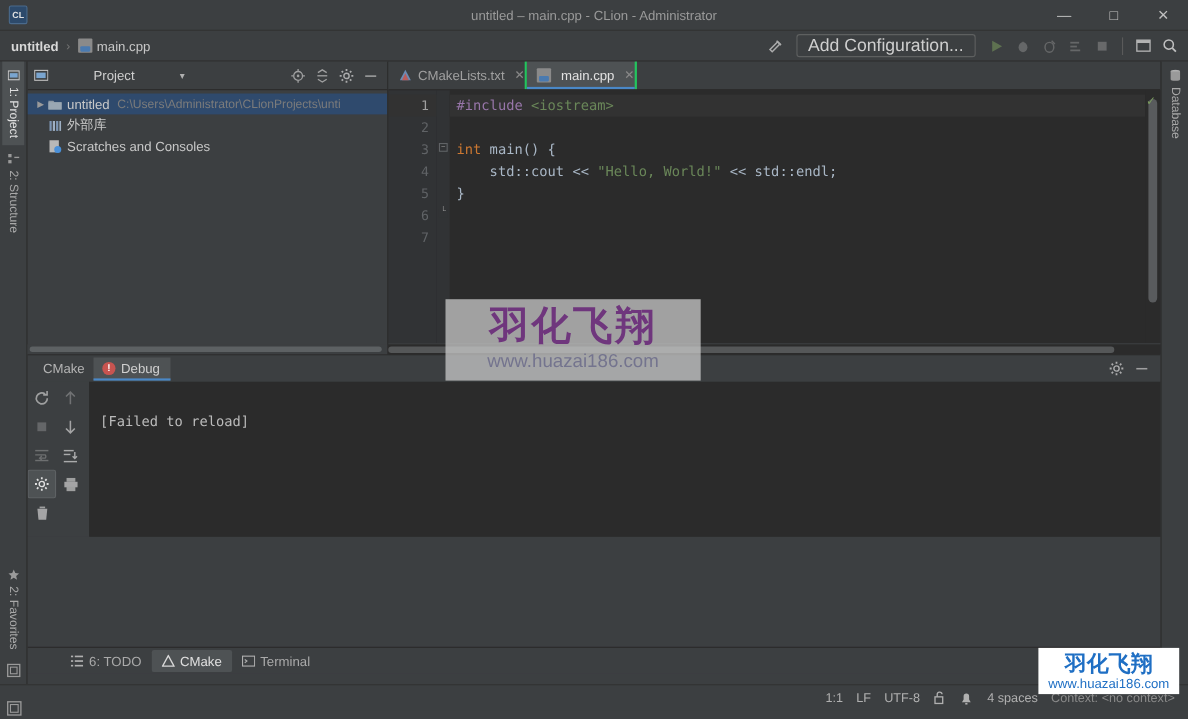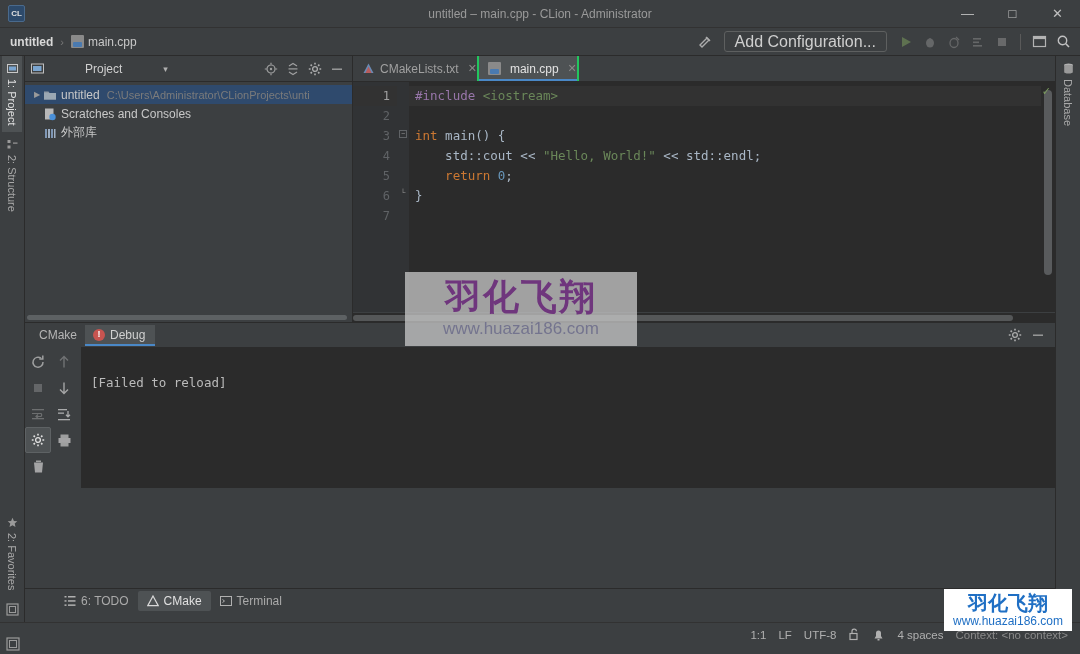--- a/index.html
+++ b/index.html
@@ -470,37 +470,37 @@
                   <path d="M1 5 L13 5 L13 11.5 L1 11.5 Z" fill="#9aa7b3"></path>
                 </svg>
             </span>
             <span>untitled</span>
             <span class="tree-path">C:\Users\Administrator\CLionProjects\unti</span>
           </div>
           <div class="tree-row">
             <span class="arrow"></span>
             <span class="t-ico">
               <svg width="14" height="14" viewBox="0 0 14 14">
-                  <rect x="2" y="1.5" width="8.5" height="11" fill="#b8b8b8"></rect>
-                  <circle cx="9.5" cy="10" r="3.2" fill="#4a90d9"></circle>
-                </svg>
-            </span>
-            <span>Scratches and Consoles</span>
-          </div>
-          <div class="tree-row">
-            <span class="arrow"></span>
-            <span class="t-ico">
-              <svg width="14" height="14" viewBox="0 0 14 14">
                   <rect x="2" y="3" width="2" height="9" fill="#7f97b5"></rect>
                   <rect x="5" y="3" width="2" height="9" fill="#9fb0c4"></rect>
                   <rect x="8" y="3" width="2" height="9" fill="#7f97b5"></rect>
                   <rect x="11" y="3" width="1.5" height="9" fill="#9fb0c4"></rect>
                 </svg>
             </span>
             <span>外部库</span>
+          </div>
+          <div class="tree-row">
+            <span class="arrow"></span>
+            <span class="t-ico">
+              <svg width="14" height="14" viewBox="0 0 14 14">
+                  <rect x="2" y="1.5" width="8.5" height="11" fill="#b8b8b8"></rect>
+                  <circle cx="9.5" cy="10" r="3.2" fill="#4a90d9"></circle>
+                </svg>
+            </span>
+            <span>Scratches and Consoles</span>
           </div>
         </div>
 
         <div class="panel-hscroll">
             <i></i>
           </div>
       </div>
 
       <div class="editor-area">
         <div class="tabbar">
@@ -534,21 +534,20 @@
           <div class="fold-col">
             <div class="fold-mark" style="top:48px;">−</div>
             <div class="fold-mark" style="top:108px;border:none;">└</div>
           </div>
 
           <div class="code" id="code-lines">
               <div class="cline hl"><span class="kw-dir">#include</span><span class="kw-plain"> </span><span class="kw-inc">&lt;iostream&gt;</span></div>
               <div class="cline">&nbsp;</div>
               <div class="cline"><span class="kw-type">int</span><span class="kw-plain"> </span><span class="kw-plain">main</span><span class="kw-plain">() {</span></div>
               <div class="cline"><span class="kw-plain">    std::cout</span><span class="kw-op"> &lt;&lt; </span><span class="kw-str">"Hello, World!"</span><span class="kw-op"> &lt;&lt; </span><span class="kw-plain">std::endl;</span></div>
-              <div class="cline"><span class="kw-plain">    </span><span class="kw-type">return</span><span class="kw-plain"> </span><span class="kw-num">0</span><span class="kw-plain">;</span></div>
               <div class="cline"><span class="kw-plain">}</span></div>
               <div class="cline">&nbsp;</div>
             </div>
 
           <div class="editor-scroll">
             <i></i>
             <span class="check-mark">✓</span>
           </div>
         </div>
         <div class="editor-hscroll">

